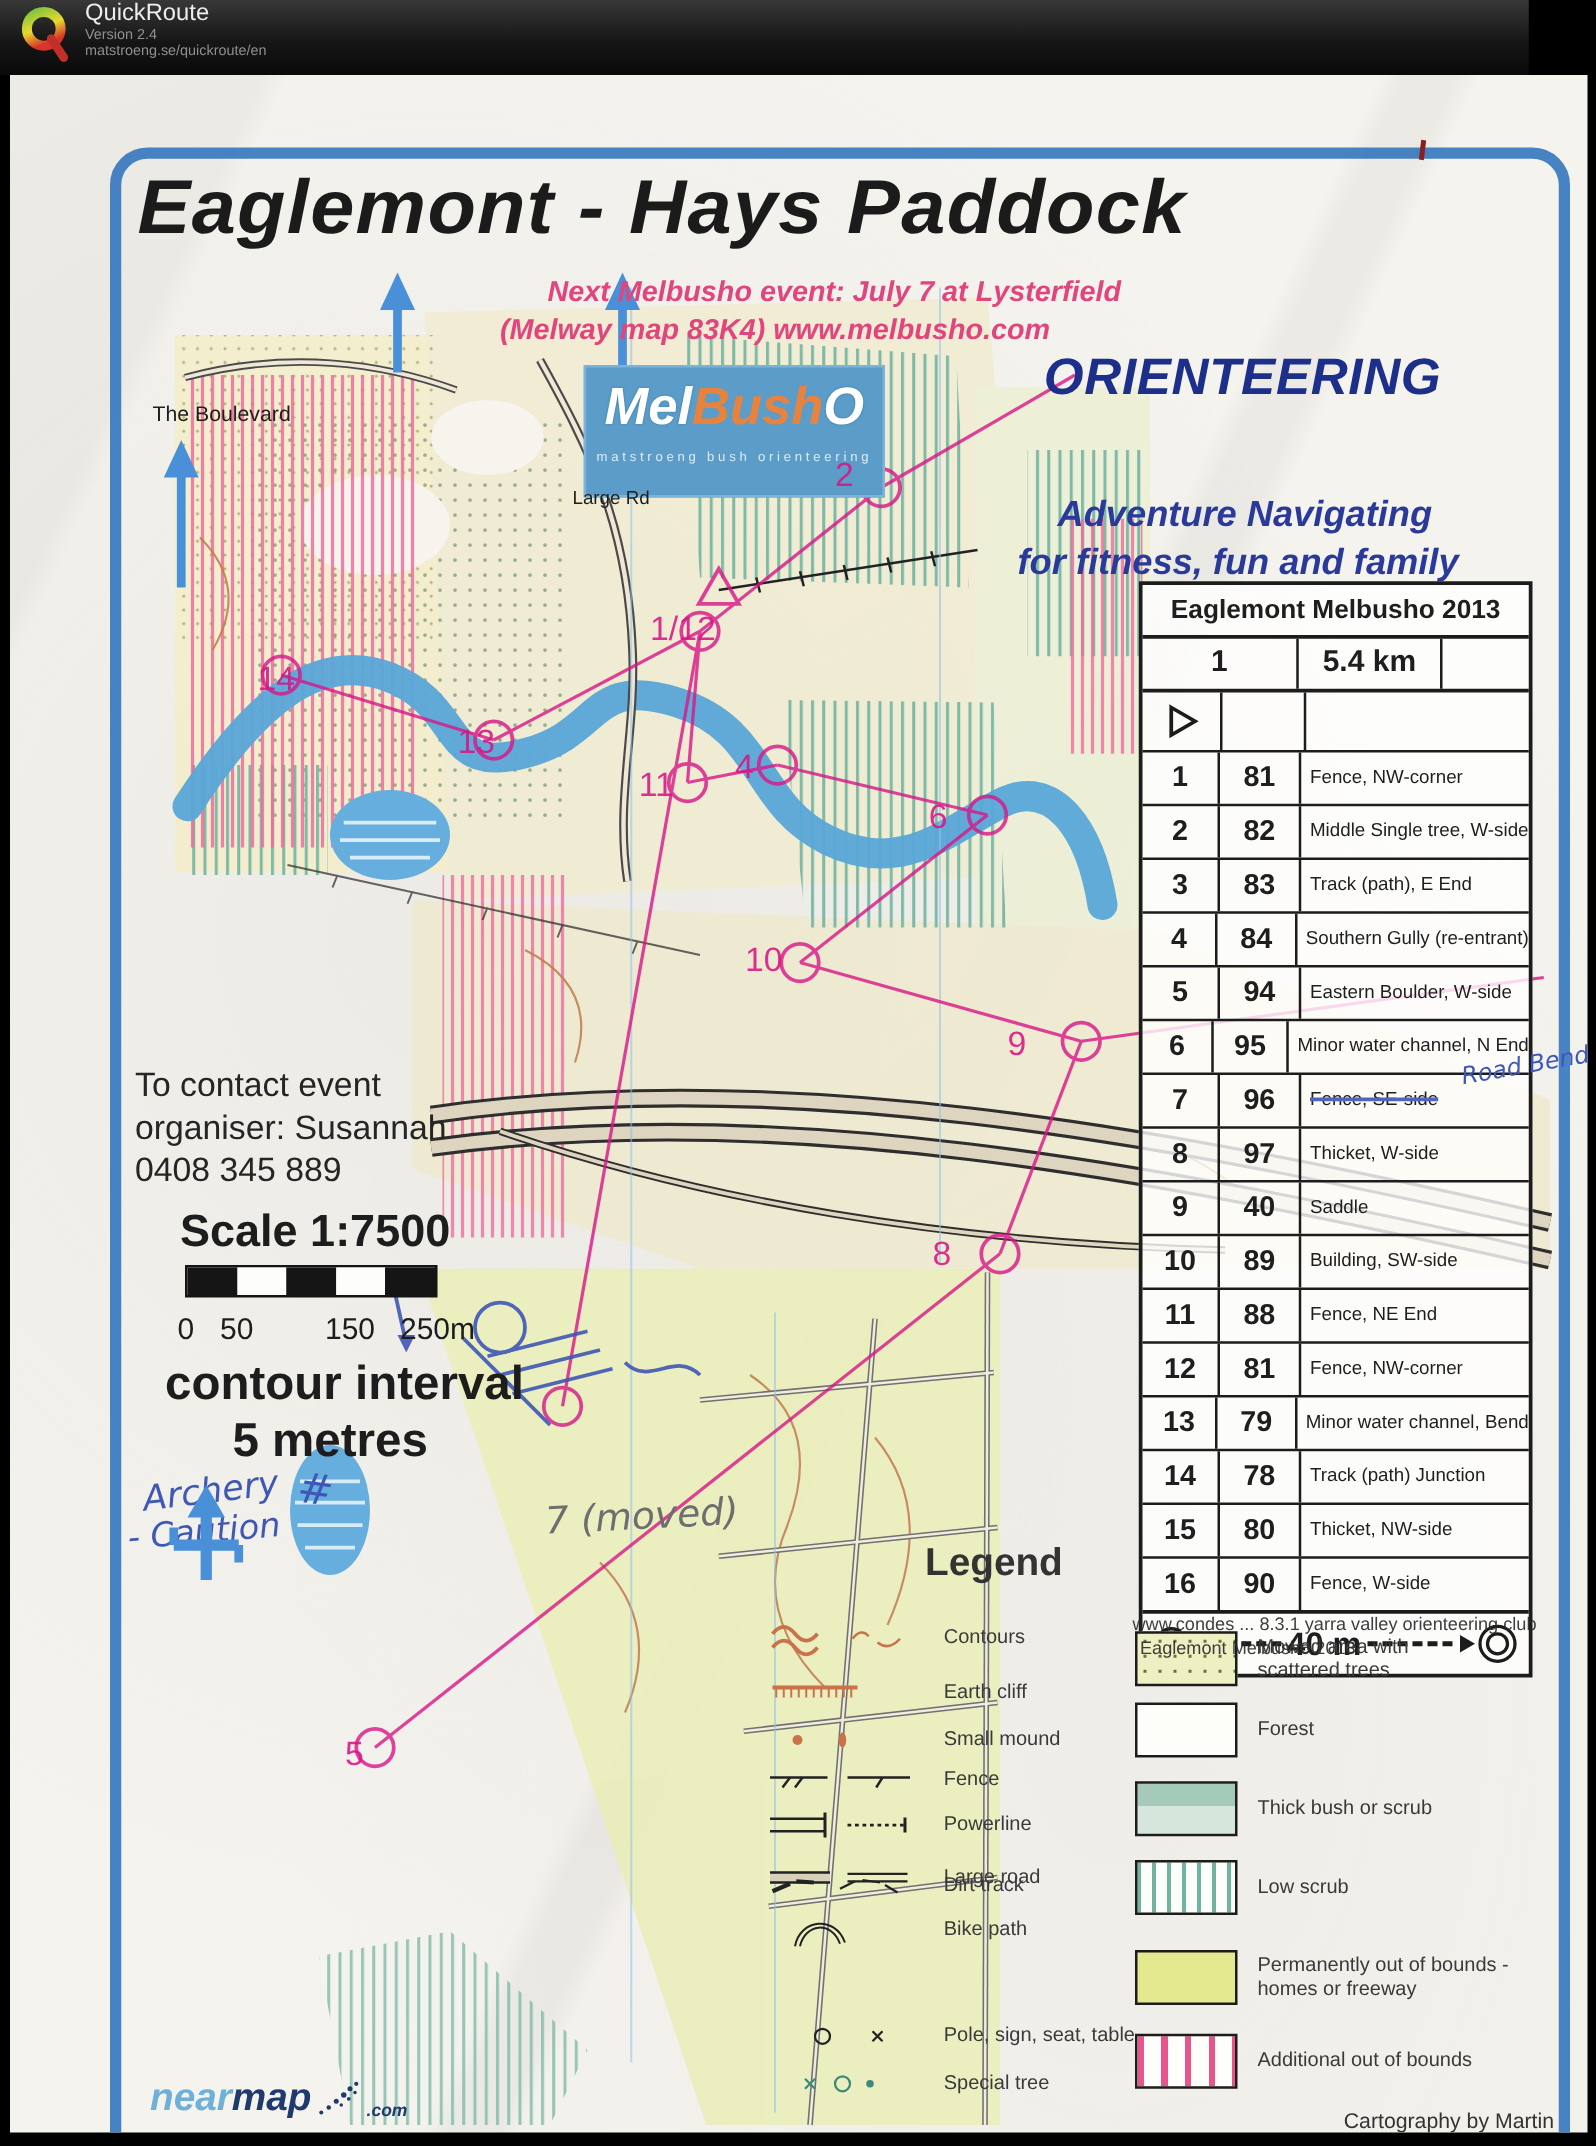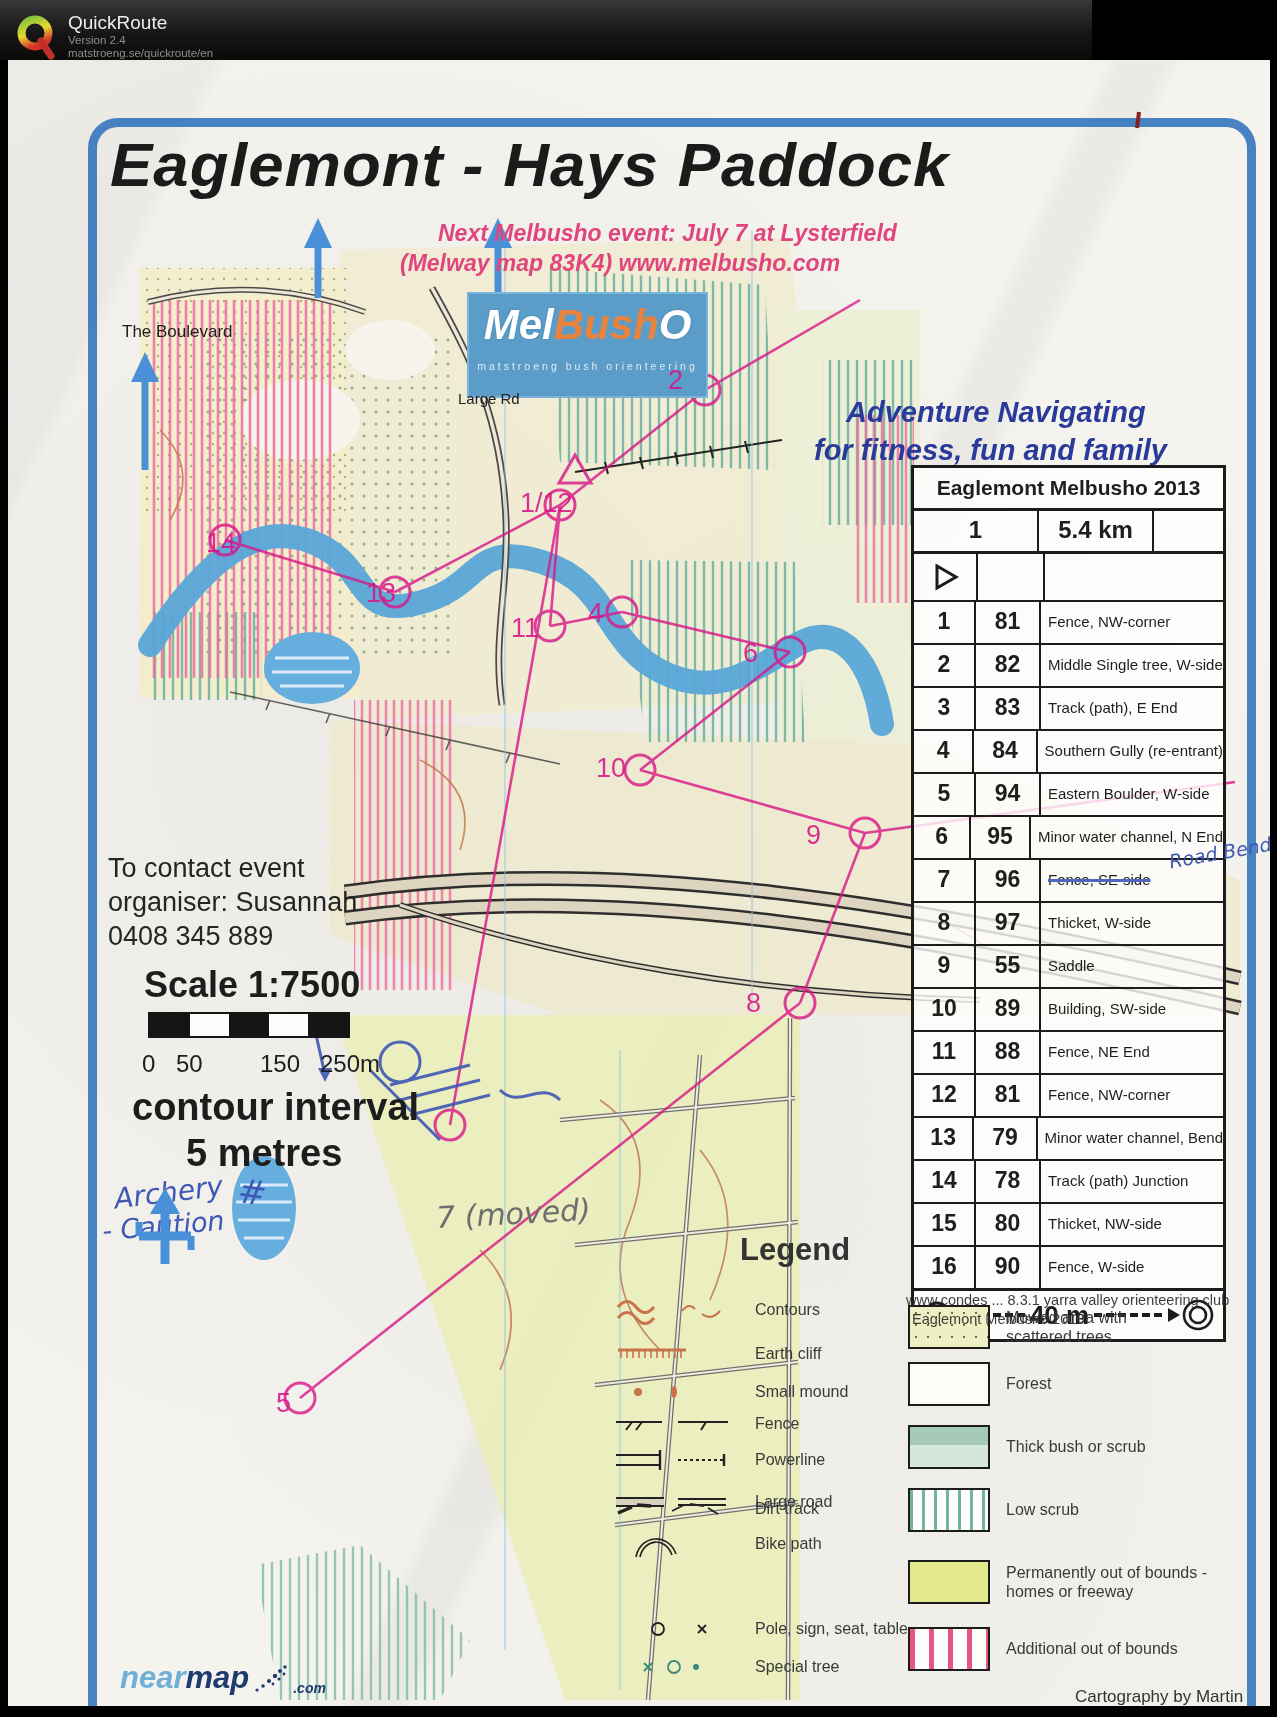--- a/index.html
+++ b/index.html
@@ -1,22 +1,22 @@
 <!DOCTYPE html>
 <html><head>
 <meta charset="utf-8">
 <style>
   html,body{margin:0;padding:0;background:#000;}
   body{width:1277px;height:1717px;position:relative;overflow:hidden;
        font-family:"Liberation Sans",sans-serif;color:#222;}
 
   
-  .topbar{position:absolute;left:0;top:0;width:1092px;height:60px;
+  .topbar{position:absolute;left:0;top:0;width:1223px;height:60px;
     background:linear-gradient(#383838,#161616 55%,#0a0a0a);
-    border-bottom:2px solid #000;display:flex;align-items:flex-end;}
+    border-bottom:2px solid #000;display:flex;align-items:flex-start;}
   .qlogo{margin:4px 10px 0 14px;}
   .tb-text{line-height:1.15;}
   .tb-title{color:#ededed;font-size:19px;}
   .tb-sub{color:#8f8f8f;font-size:11.5px;}
 
   
   .paper{position:absolute;left:8px;top:60px;width:1262px;height:1646px;overflow:hidden;
     background:
       linear-gradient(115deg,rgba(90,90,90,.05) 0 10%,transparent 11% 54%,rgba(90,90,90,.06) 55% 57%,transparent 58%),
       radial-gradient(ellipse at 28% 42%,rgba(120,120,120,.07),transparent 60%),
@@ -291,20 +291,21 @@
 
   <div class="map-title abs">Eaglemont - Hays Paddock</div>
   <div class="pink pink1 abs">Next Melbusho event: July 7 at Lysterfield</div>
   <div class="pink pink2 abs">(Melway map 83K4) www.melbusho.com</div>
 
   <div class="mlogo abs">
     <div class="big"><span class="mel">Mel</span><span class="bush">Bush</span><span class="oo">O</span></div>
     <div class="msub">matstroeng bush orienteering</div>
   </div>
 
+  <div class="orient abs">ORIENTEERING</div>
   <div class="tag tag1 abs">Adventure Navigating</div>
   <div class="tag tag2 abs">for fitness, fun and family</div>
 
   <div class="roadlab blvd abs">The Boulevard</div>
   <div class="roadlab bourke abs">Large Rd</div>
 
   <div class="contact abs">
     <div>To contact event</div>
     <div>organiser: Susannah</div>
     <div>0408 345 889</div>
@@ -402,21 +403,21 @@
         </div>
 
         <div class="crow">
           <span class="cnum">8</span>
           <span class="ccode">97</span>
           <span class="cdesc"><i>Thicket, W-side</i><b class="hand-note"></b></span>
         </div>
 
         <div class="crow">
           <span class="cnum">9</span>
-          <span class="ccode">55</span>
+          <span class="ccode">40</span>
           <span class="cdesc"><i>Saddle</i><b class="hand-note"></b></span>
         </div>
 
         <div class="crow">
           <span class="cnum">10</span>
           <span class="ccode">89</span>
           <span class="cdesc"><i>Building, SW-side</i><b class="hand-note"></b></span>
         </div>
 
         <div class="crow">

